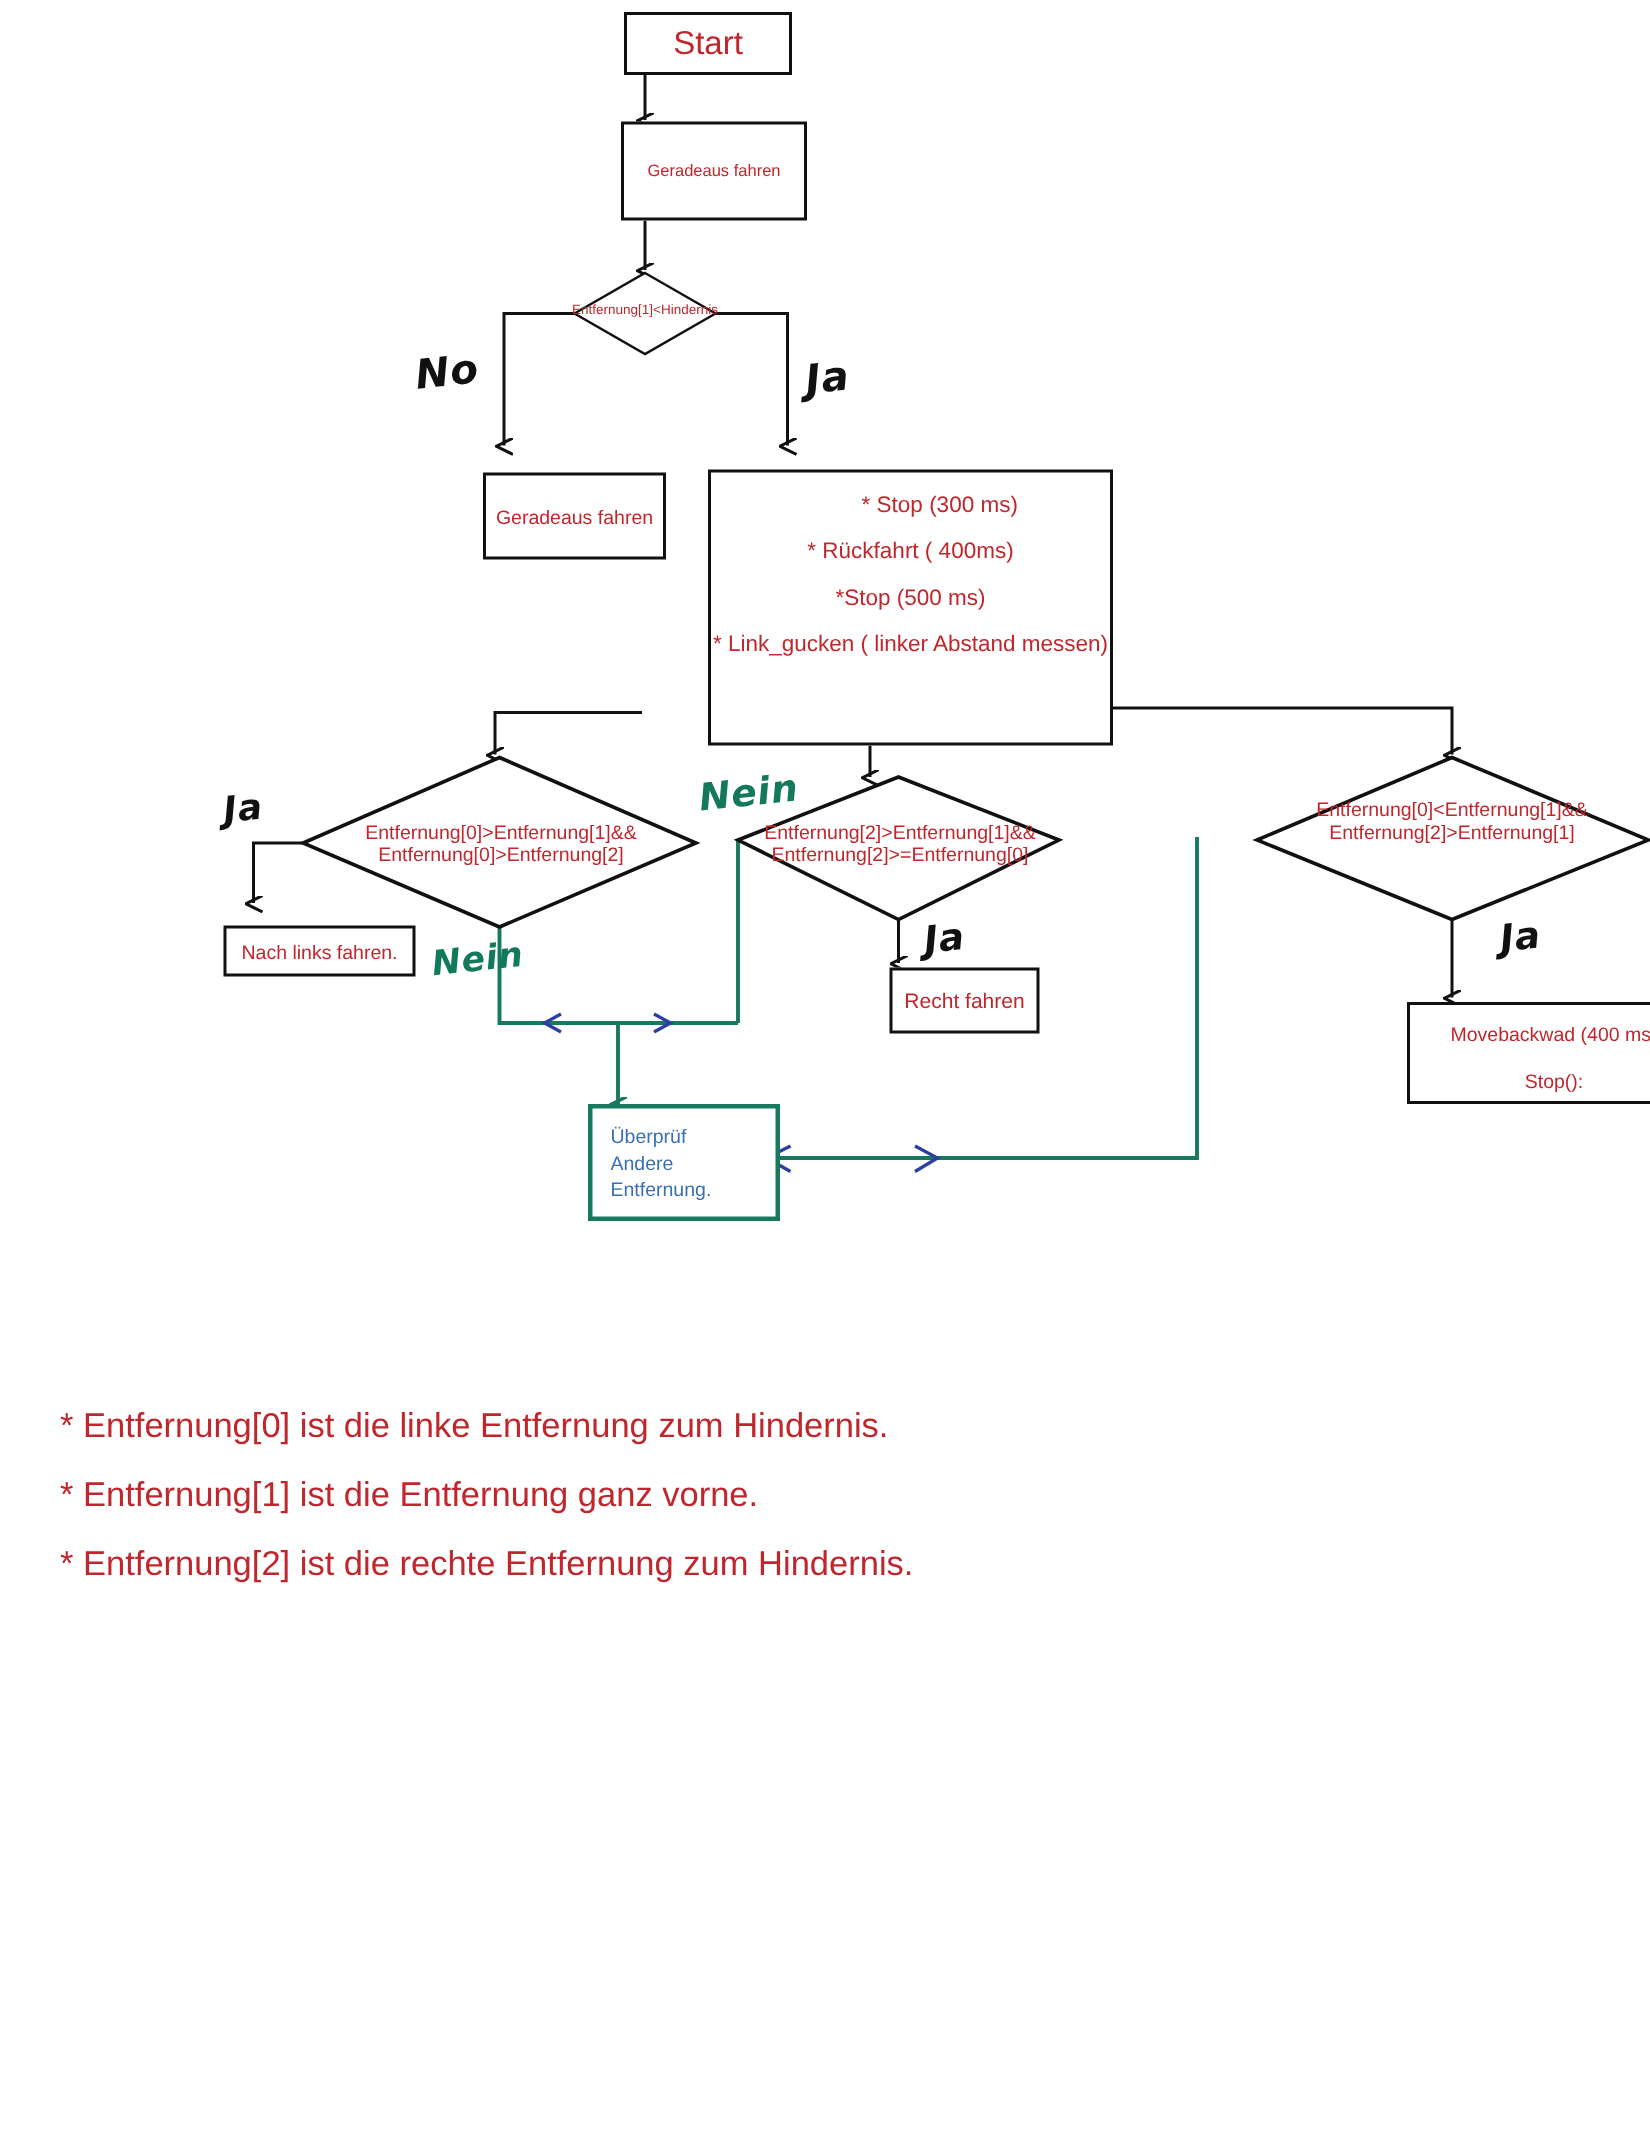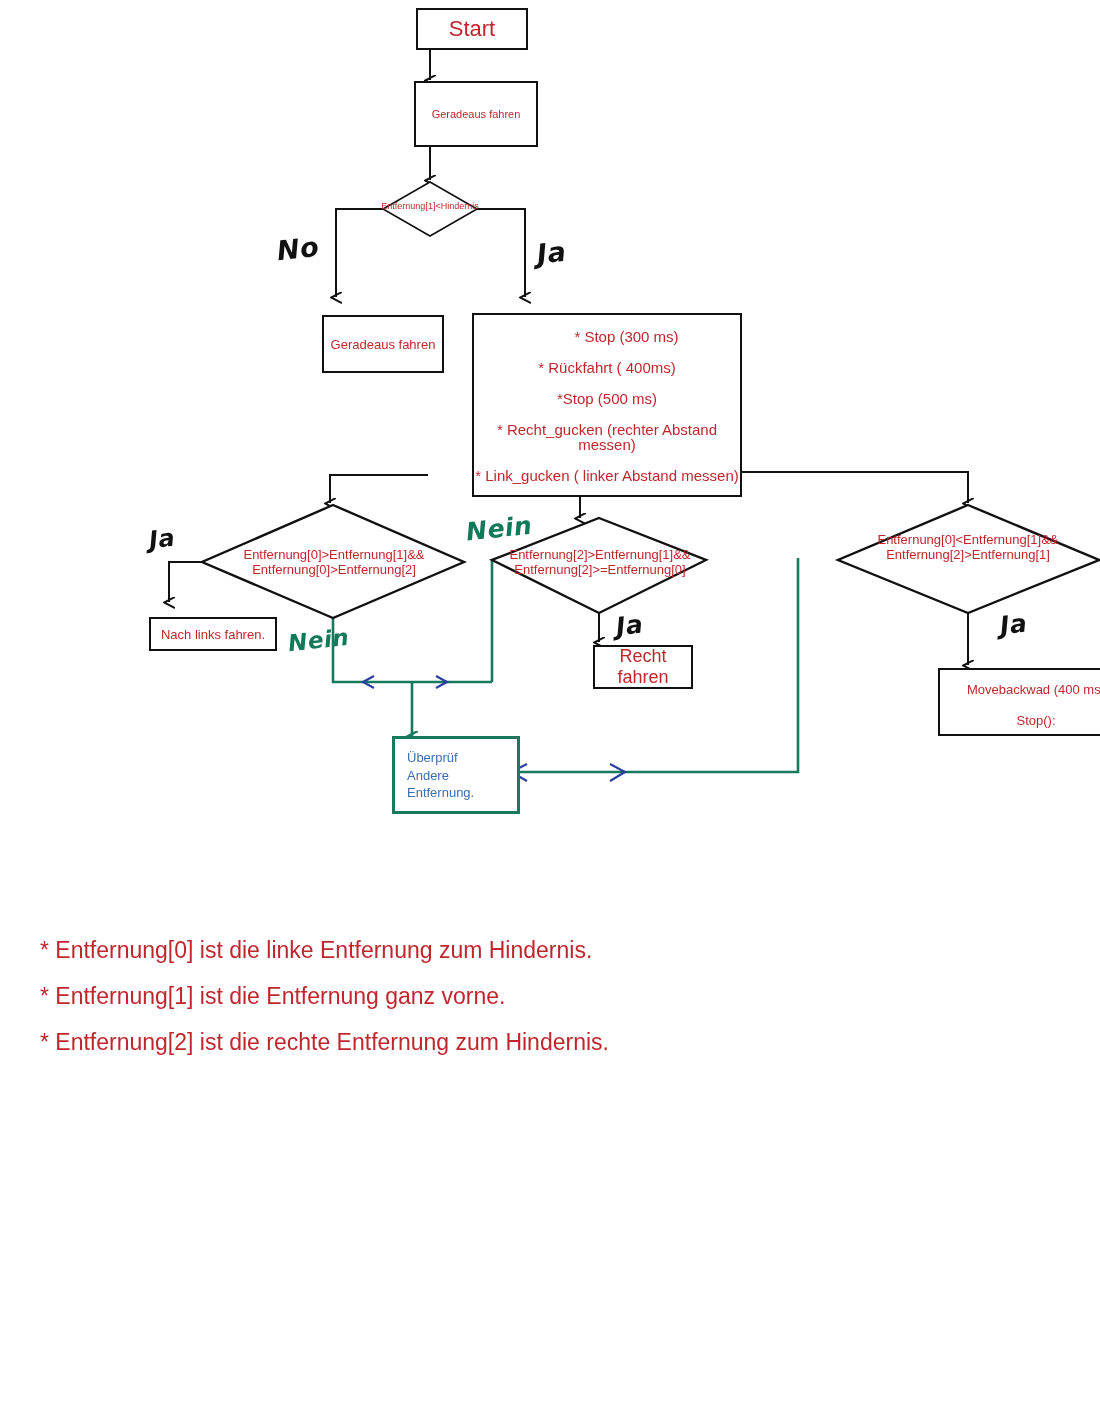--- a/index.html
+++ b/index.html
@@ -194,21 +194,20 @@
 
 <div class="node rect" style="left:278px; top:315px; width:122px; height:58px; font-size:13px;">
   <span>Geradeaus fahren</span>
 </div>
 
 <div class="node rect" style="left:428px; top:313px; width:270px; height:184px;">
   <div class="action-list" style="left:0; top:14px;">
     <div style="margin-bottom:16px;padding-left:39px;">* Stop (300 ms)</div>
     <div style="margin-bottom:16px;">* Rückfahrt ( 400ms)</div>
     <div style="margin-bottom:16px;">*Stop (500 ms)</div>
-    <div style="margin-bottom:16px;">* Recht_gucken (rechter Abstand messen)</div>
     <div>* Link_gucken ( linker Abstand messen)</div>
   </div>
 </div>
 
 <div class="diamond-label" style="left:233px; top:548px; width:202px; font-size:13px;">
   <span>Entfernung[0]&gt;Entfernung[1]&amp;&amp;</span><br>
   <span>Entfernung[0]&gt;Entfernung[2]</span>
 </div>
 
 <div class="diamond-label" style="left:500px; top:548px; width:200px; font-size:13px;">
@@ -218,21 +217,21 @@
 
 <div class="diamond-label" style="left:868px; top:533px; width:200px; font-size:13px;">
   <span>Entfernung[0]&lt;Entfernung[1]&amp;&amp;</span><br>
   <span>Entfernung[2]&gt;Entfernung[1]</span>
 </div>
 
 <div class="node rect" style="left:105px; top:617px; width:128px; height:34px; font-size:13px;">
   <span>Nach links fahren.</span>
 </div>
 
-<div class="node rect" style="left:549px; top:645px; width:100px; height:44px; font-size:18px;">
+<div class="node rect" style="left:549px; top:645px; width:100px; height:44px; font-size:14px;">
   <span>Recht fahren</span>
 </div>
 
 <div class="node rect" style="left:894px; top:668px; width:178px; height:68px; font-size:13px; display:block; padding:12px 0 0 18px;">
   <div style="margin-bottom:16px;">Movebackwad (400 ms)</div>
   <div>Stop():</div>
 </div>
 
 <div class="node rect rect-teal" style="left:348px; top:736px; width:128px; height:78px; font-size:13px; display:block; padding:10px 0 0 12px; line-height:1.35;">
   <div>Überprüf</div>

